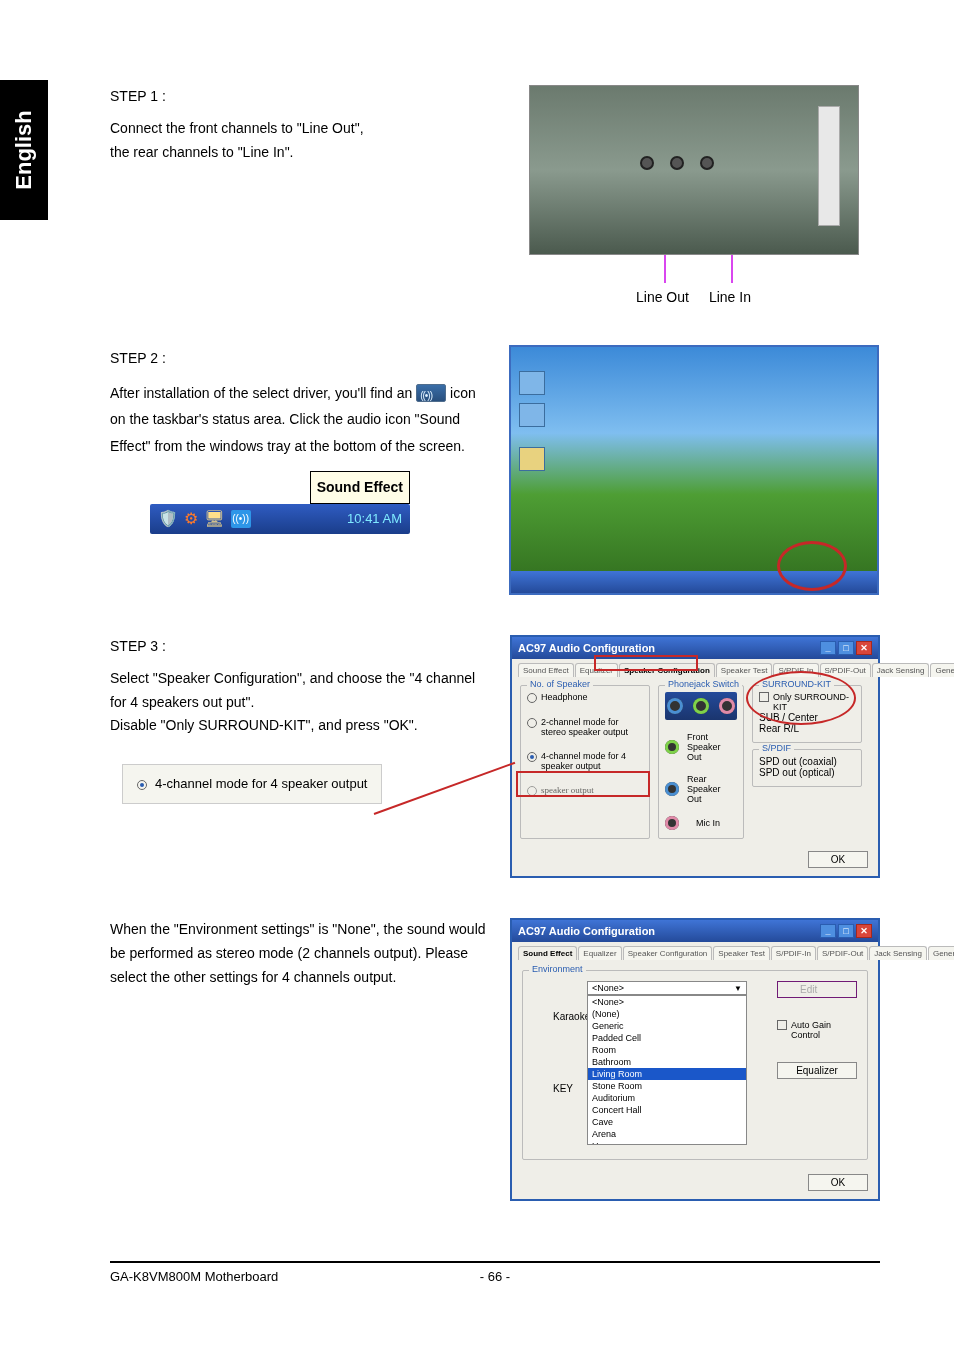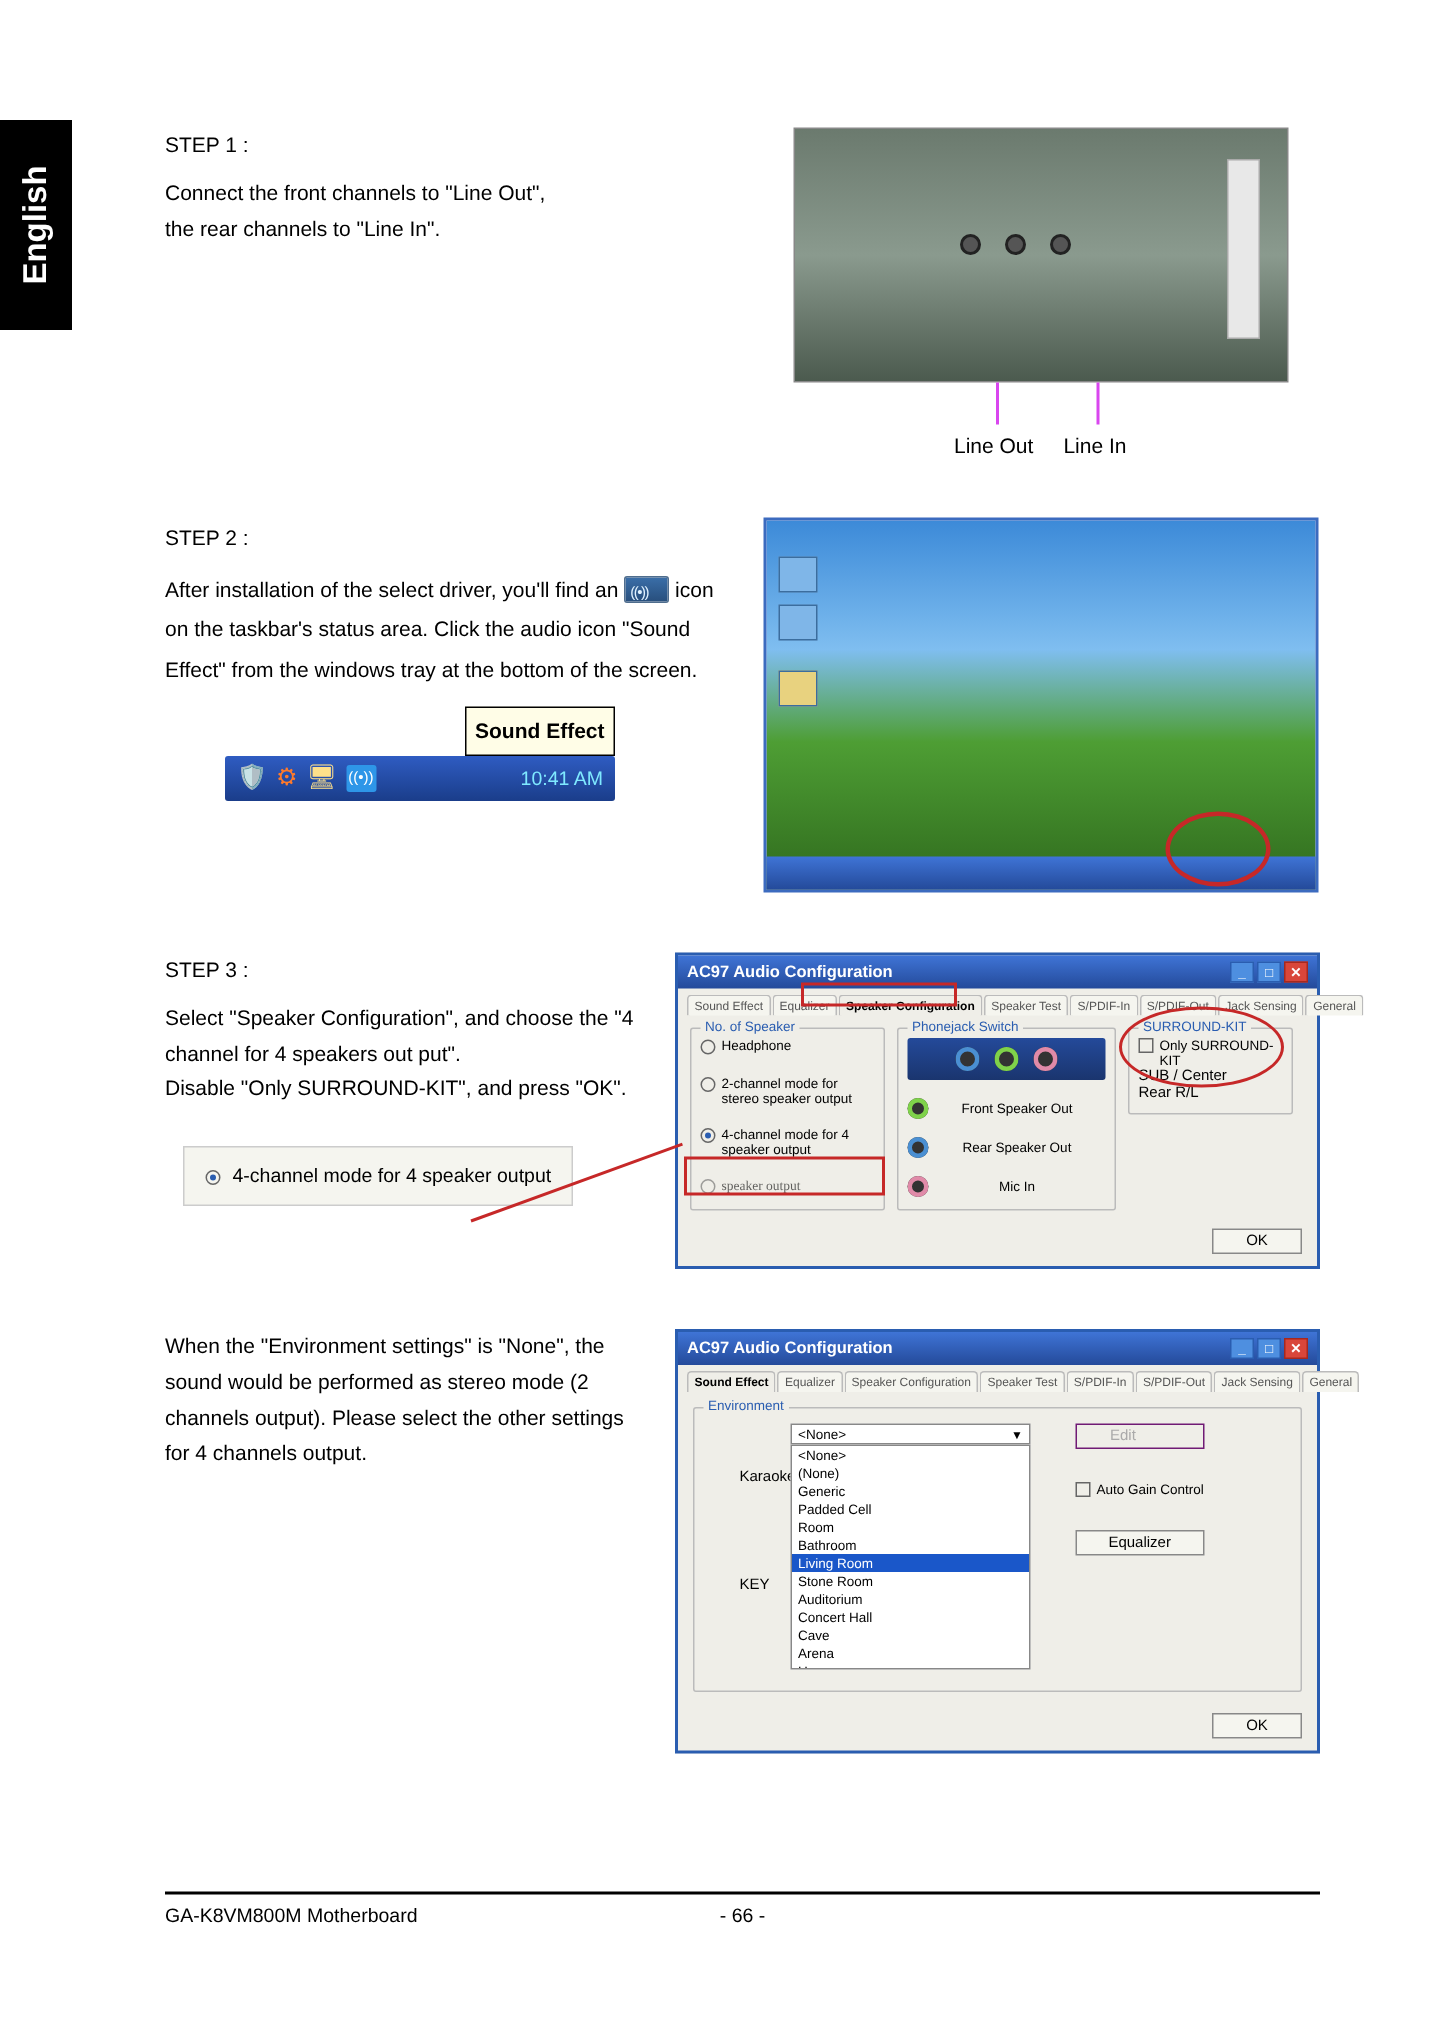--- a/index.html
+++ b/index.html
@@ -129,21 +129,21 @@
     background: #7fb6e8; border: 1px solid #3b6d9e;
   }
   .desktop-shot .oval {
     position: absolute; width: 70px; height: 50px;
     border: 3px solid #c62828; border-radius: 50%;
     right: 30px; bottom: 2px;
   }
 
   
   .ac97 {
-    width: 430px; border: 2px solid #2a5db0;
+    width: 370px; border: 2px solid #2a5db0;
     font-size: 10px; background: #efeee8;
     position: relative;
   }
   .ac97 .titlebar {
     height: 22px; background: linear-gradient(180deg,#3f74d6,#244a9a);
     color: #fff; font-weight: bold; font-size: 11px;
     display: flex; align-items: center; padding: 0 6px;
     justify-content: space-between;
   }
   .winbtns { display:flex; gap:2px; }
@@ -387,20 +387,31 @@
                 <span class="chk"></span>
                 <span>Only SURROUND-KIT</span>
               </div>
               <div class="line">
                 <span class="mini-jack orange"></span>
                 <span>SUB / Center</span>
               </div>
               <div class="line">
                 <span class="mini-jack gray"></span>
                 <span>Rear R/L</span>
+              </div>
+            </div>
+            <div class="fieldset surround">
+              <span class="legend">S/PDIF</span>
+              <div class="line">
+                <span class="mini-jack orange"></span>
+                <span>SPD out (coaxial)</span>
+              </div>
+              <div class="line">
+                <span class="mini-jack" style="box-shadow: inset 0 0 0 3px #2aa36a;"></span>
+                <span>SPD out (optical)</span>
               </div>
             </div>
           </div>
 
           <div class="red-rect" style="left:82px; top:-22px; width:104px; height:16px;"></div>
           <div class="red-rect" style="left:4px; top:94px; width:134px; height:26px;"></div>
           <div class="red-oval" style="right:22px; top:-6px; width:110px; height:54px;"></div>
         </div>
         <div class="ok-row">
           <span class="ok-btn">OK</span>

